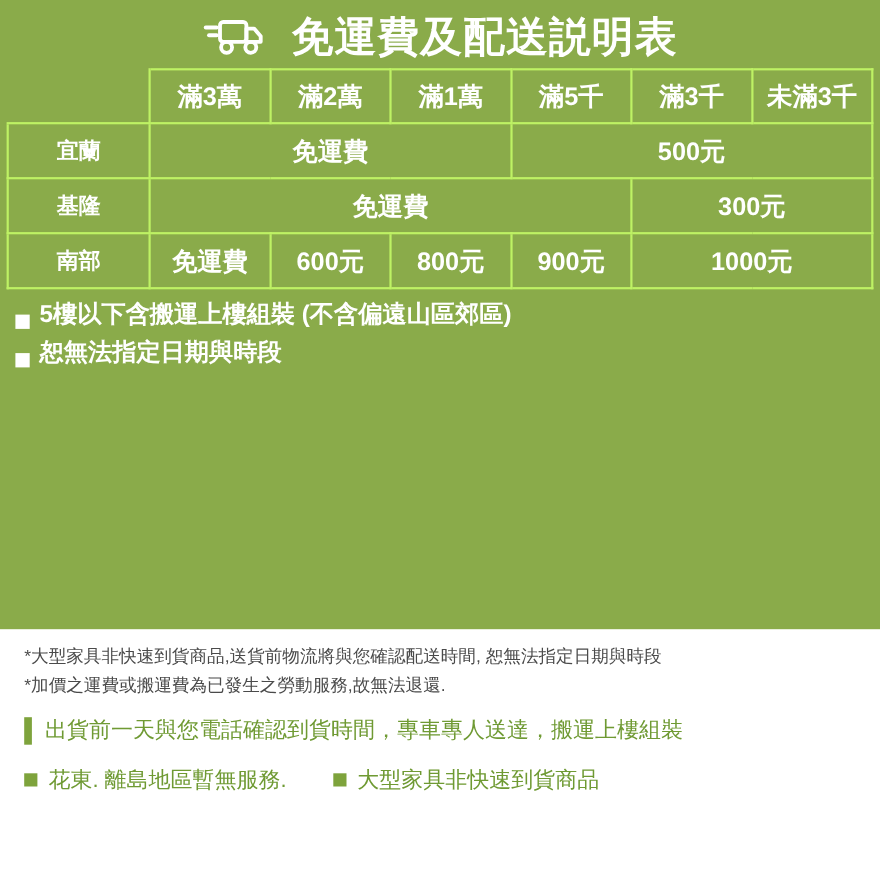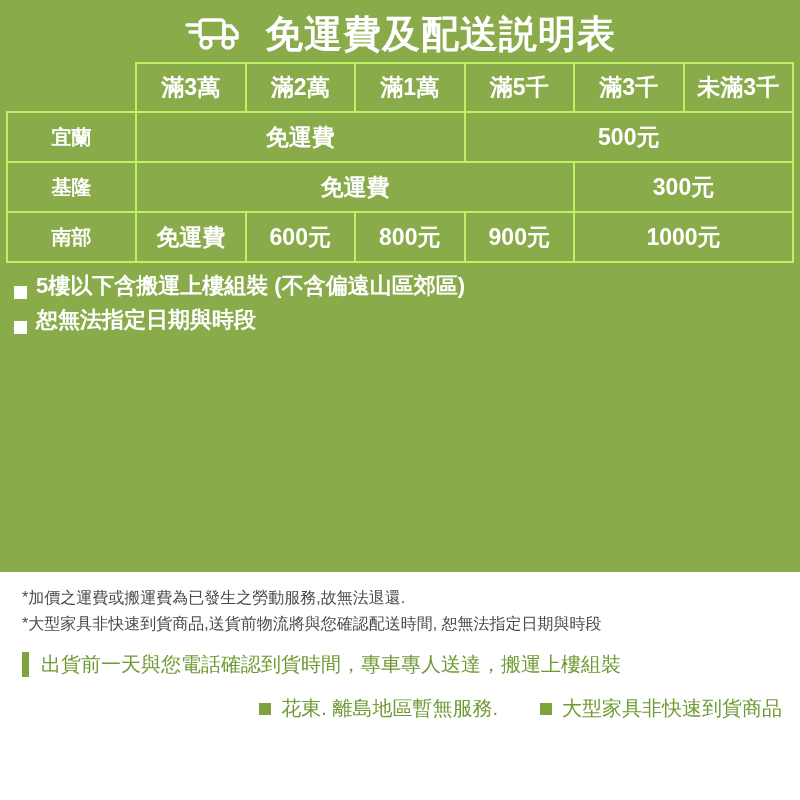--- a/index.html
+++ b/index.html
@@ -147,21 +147,20 @@
     white-space: nowrap;
   }
   .bottom-row {
     display: flex;
     align-items: center;
     gap: 10px;
     margin-top: 18px;
     margin-left: 4px;
     font-size: 20px;
     color: #6f9a33;
-    justify-content: flex-end;
   }
   .sq-green {
     width: 12px;
     height: 12px;
     background: #7ea33c;
     display: inline-block;
     flex: 0 0 auto;
   }
   .bottom-item {
     display: flex;
@@ -231,22 +230,22 @@
       <span class="sq"></span>
       <span>5樓以下含搬運上樓組裝 (不含偏遠山區郊區)</span>
     </div>
     <div class="note-line">
       <span class="sq"></span>
       <span>恕無法指定日期與時段</span>
     </div>
   </div>
 
   <div class="white-panel">
+    <p class="fineprint">*大型家具非快速到貨商品,送貨前物流將與您確認配送時間, 恕無法指定日期與時段</p>
     <p class="fineprint">*加價之運費或搬運費為已發生之勞動服務,故無法退還.</p>
-    <p class="fineprint">*大型家具非快速到貨商品,送貨前物流將與您確認配送時間, 恕無法指定日期與時段</p>
 
     <div class="bar-block">
       <div class="vbar"></div>
       <div class="bar-lines">
         <div class="bar-line">出貨前一天與您電話確認到貨時間，專車專人送達，搬運上樓組裝</div>
       </div>
     </div>
 
     <div class="bottom-row">
       <div class="bottom-item">

